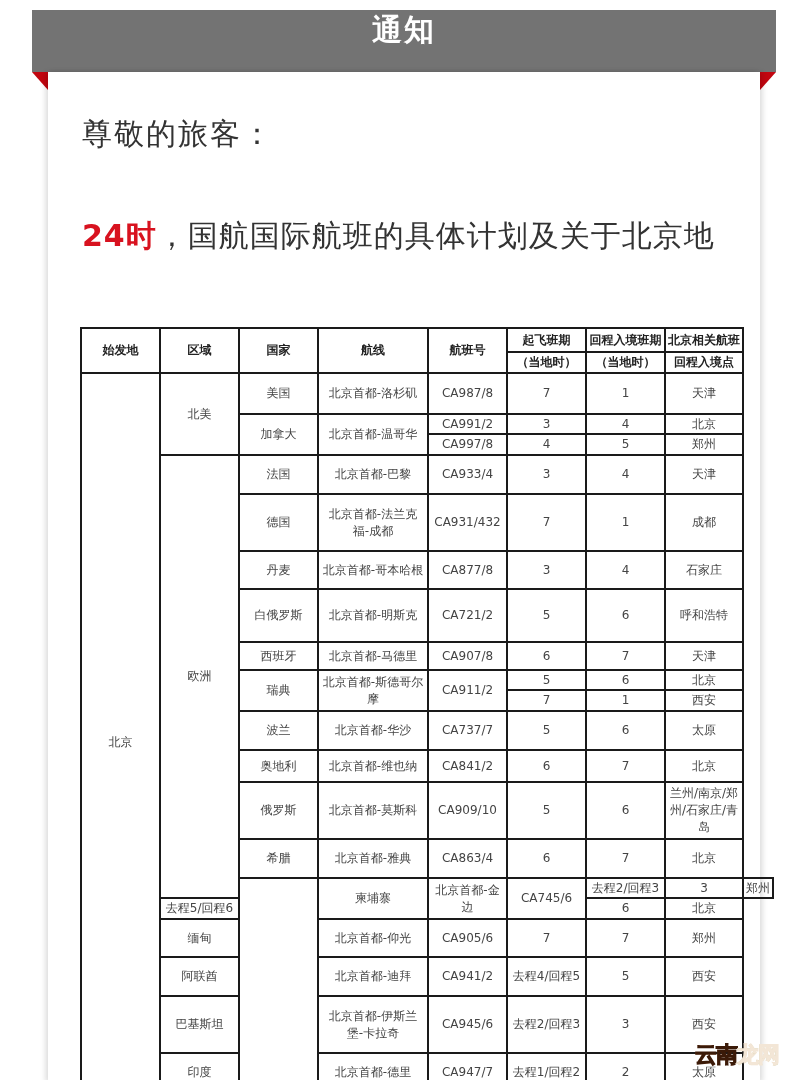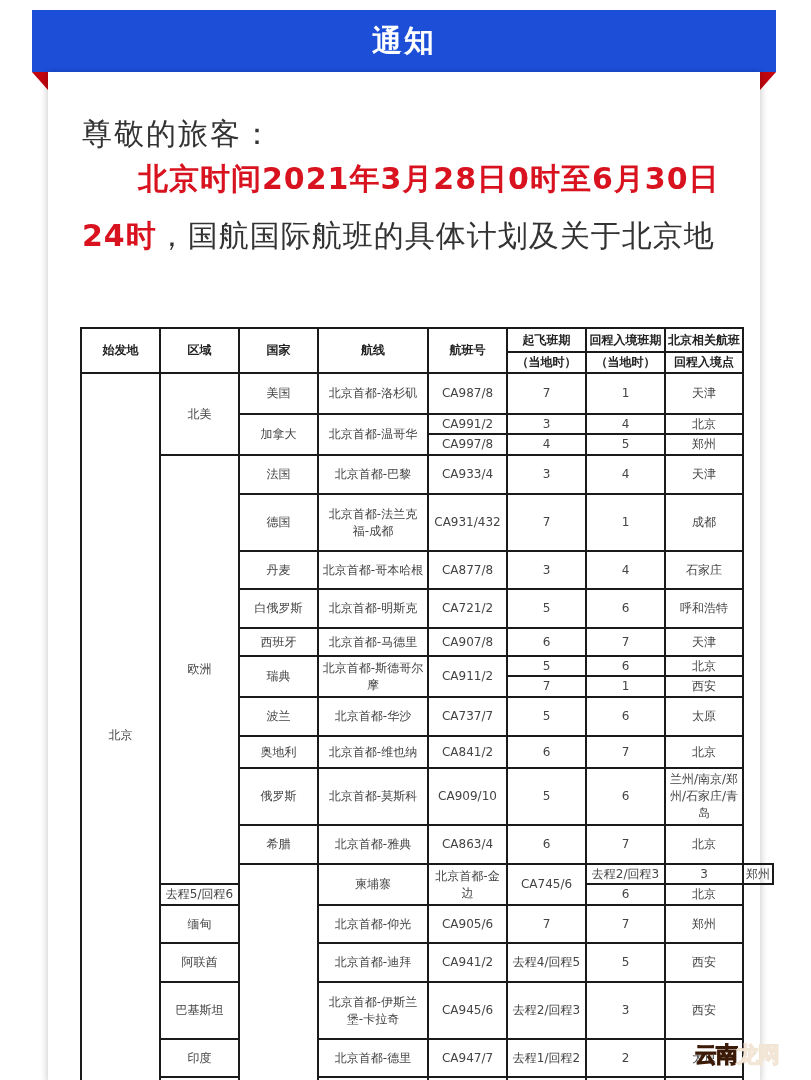--- a/index.html
+++ b/index.html
@@ -4,22 +4,22 @@
 <style>
   html, body { margin: 0; padding: 0; }
   body {
     width: 811px; height: 1080px; overflow: hidden;
     background: #ffffff;
     font-family: "DejaVu Sans", "Liberation Sans", sans-serif;
     position: relative;
   }
   .banner {
     position: absolute; left: 32px; top: 10px; width: 744px; height: 62px;
-    background: #1d4ed8;
-    display: flex; align-items: center; justify-content: center;
+    background: #737373;
+    display: flex; justify-content: center;
   }
   .banner-title {
     color: #ffffff; font-size: 30px; font-weight: bold; letter-spacing: 2px;
   }
   .fold-left {
     position: absolute; left: 32px; top: 72px; width: 0; height: 0;
     border-top: 18px solid #c20610; border-left: 16px solid transparent;
   }
   .fold-right {
     position: absolute; left: 760px; top: 72px; width: 0; height: 0;
@@ -68,21 +68,21 @@
   <span class="banner-title">通知</span>
 </div>
 <div class="fold-left"></div>
 <div class="fold-right"></div>
 
 <div class="card"></div>
 
 <div class="greeting">尊敬的旅客：</div>
 
 <div class="intro">
-  <span class="indent"></span><span class="red">北京时间2021年3月28日0时至6月30日</span><br>
+  <span class="indent"></span><br>
   <span class="red">24时</span><span>，国航国际航班的具体计划及关于北京地</span><br>
 </div>
 
 <table class="flights">
   <colgroup>
     <col style="width:79px">
       <col style="width:79px">
       <col style="width:79px">
       <col style="width:110px">
     <col style="width:79px">
@@ -154,21 +154,21 @@
 
   <tr style="height:38px">
     <td>丹麦</td>
     <td>北京首都-哥本哈根</td>
     <td>CA877/8</td>
     <td>3</td>
     <td>4</td>
     <td>石家庄</td>
   </tr>
 
-  <tr style="height:39px">
+  <tr style="height:53px">
     <td>白俄罗斯</td>
     <td>北京首都-明斯克</td>
     <td>CA721/2</td>
     <td>5</td>
     <td>6</td>
     <td>呼和浩特</td>
   </tr>
 
   <tr style="height:28px">
     <td>西班牙</td>

